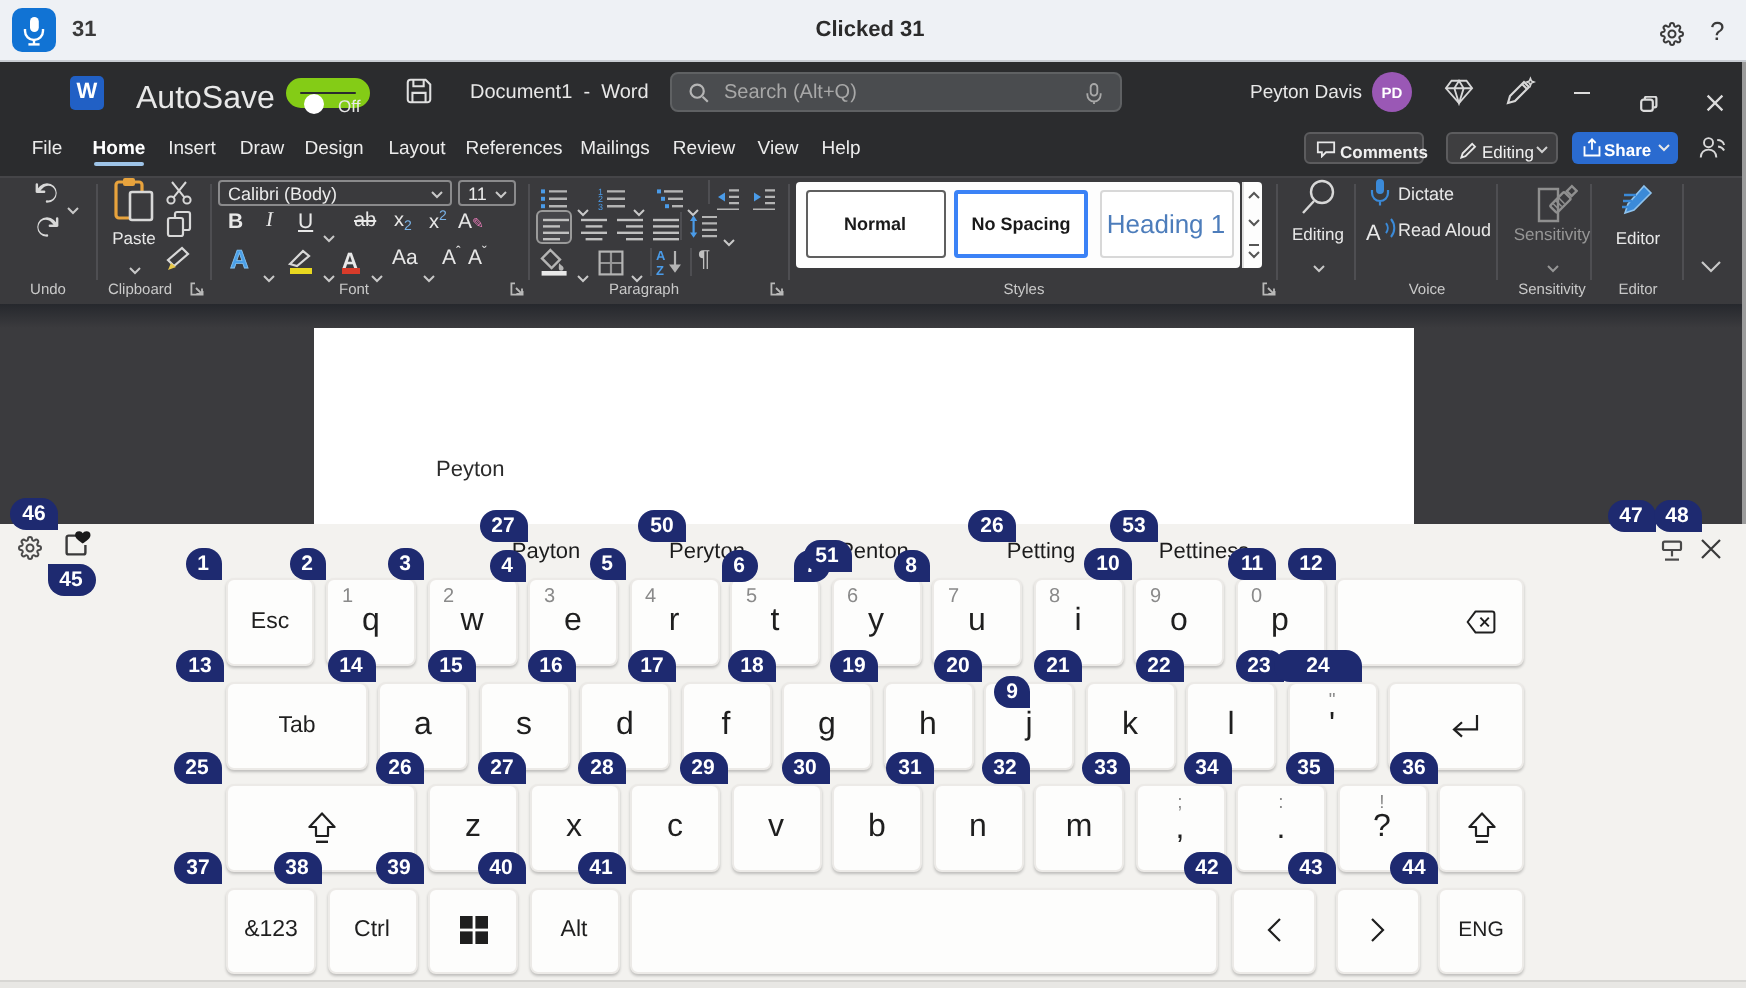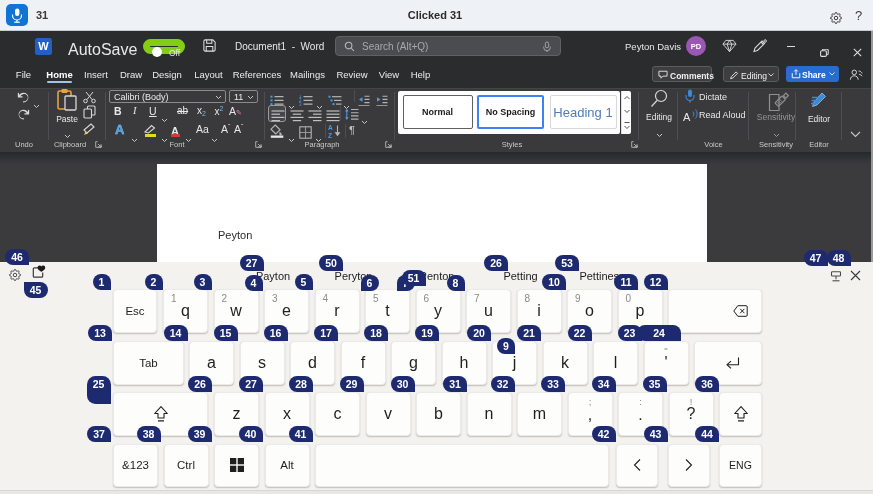--- a/index.html
+++ b/index.html
@@ -617,21 +617,21 @@
 <div class="badge" style="left:263.5px;top:324.5px;width:24px;height:16px;border-radius:8.5px 8.5px 0 8.5px">16</div>
 <div class="badge" style="left:314.0px;top:324.5px;width:24px;height:16px;border-radius:8.5px 8.5px 0 8.5px">17</div>
 <div class="badge" style="left:364.0px;top:324.5px;width:24px;height:16px;border-radius:8.5px 8.5px 0 8.5px">18</div>
 <div class="badge" style="left:415.0px;top:324.5px;width:24px;height:16px;border-radius:8.5px 8.5px 0 8.5px">19</div>
 <div class="badge" style="left:467.0px;top:324.5px;width:24px;height:16px;border-radius:8.5px 8.5px 0 8.5px">20</div>
 <div class="badge" style="left:517.0px;top:324.5px;width:24px;height:16px;border-radius:8.5px 8.5px 0 8.5px">21</div>
 <div class="badge" style="left:567.5px;top:324.5px;width:24px;height:16px;border-radius:8.5px 8.5px 0 8.5px">22</div>
 <div class="badge" style="left:617.5px;top:324.5px;width:24px;height:16px;border-radius:8.5px 8.5px 0 8.5px">23</div>
 <div class="badge" style="left:637px;top:324.5px;width:44px;height:16px;border-radius:8.5px 8.5px 0 8.5px">24</div>
 <div class="badge" style="left:497.0px;top:337.5px;width:18px;height:16px;border-radius:8.5px 8.5px 0 8.5px">9</div>
-<div class="badge" style="left:86.5px;top:375.5px;width:24px;height:28px;border-radius:8.5px 8.5px 0 8.5px">25</div>
+<div class="badge" style="left:86.5px;top:375.5px;width:24px;height:16px;border-radius:8.5px 8.5px 0 8.5px">25</div>
 <div class="badge" style="left:188.0px;top:375.5px;width:24px;height:16px;border-radius:8.5px 8.5px 0 8.5px">26</div>
 <div class="badge" style="left:239.0px;top:375.5px;width:24px;height:16px;border-radius:8.5px 8.5px 0 8.5px">27</div>
 <div class="badge" style="left:289.0px;top:375.5px;width:24px;height:16px;border-radius:8.5px 8.5px 0 8.5px">28</div>
 <div class="badge" style="left:339.5px;top:375.5px;width:24px;height:16px;border-radius:8.5px 8.5px 0 8.5px">29</div>
 <div class="badge" style="left:390.5px;top:375.5px;width:24px;height:16px;border-radius:8.5px 8.5px 0 8.5px">30</div>
 <div class="badge" style="left:443.0px;top:375.5px;width:24px;height:16px;border-radius:8.5px 8.5px 0 8.5px">31</div>
 <div class="badge" style="left:490.5px;top:375.5px;width:24px;height:16px;border-radius:8.5px 8.5px 0 8.5px">32</div>
 <div class="badge" style="left:541.0px;top:375.5px;width:24px;height:16px;border-radius:8.5px 8.5px 0 8.5px">33</div>
 <div class="badge" style="left:591.5px;top:375.5px;width:24px;height:16px;border-radius:8.5px 8.5px 0 8.5px">34</div>
 <div class="badge" style="left:642.5px;top:375.5px;width:24px;height:16px;border-radius:8.5px 8.5px 0 8.5px">35</div>

